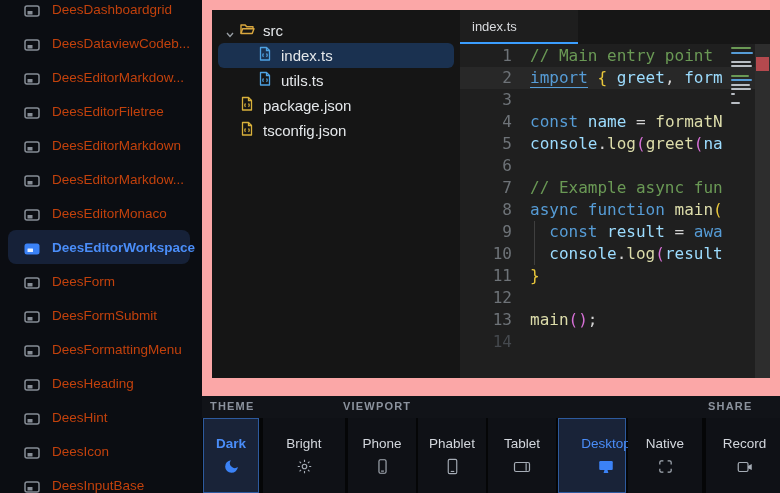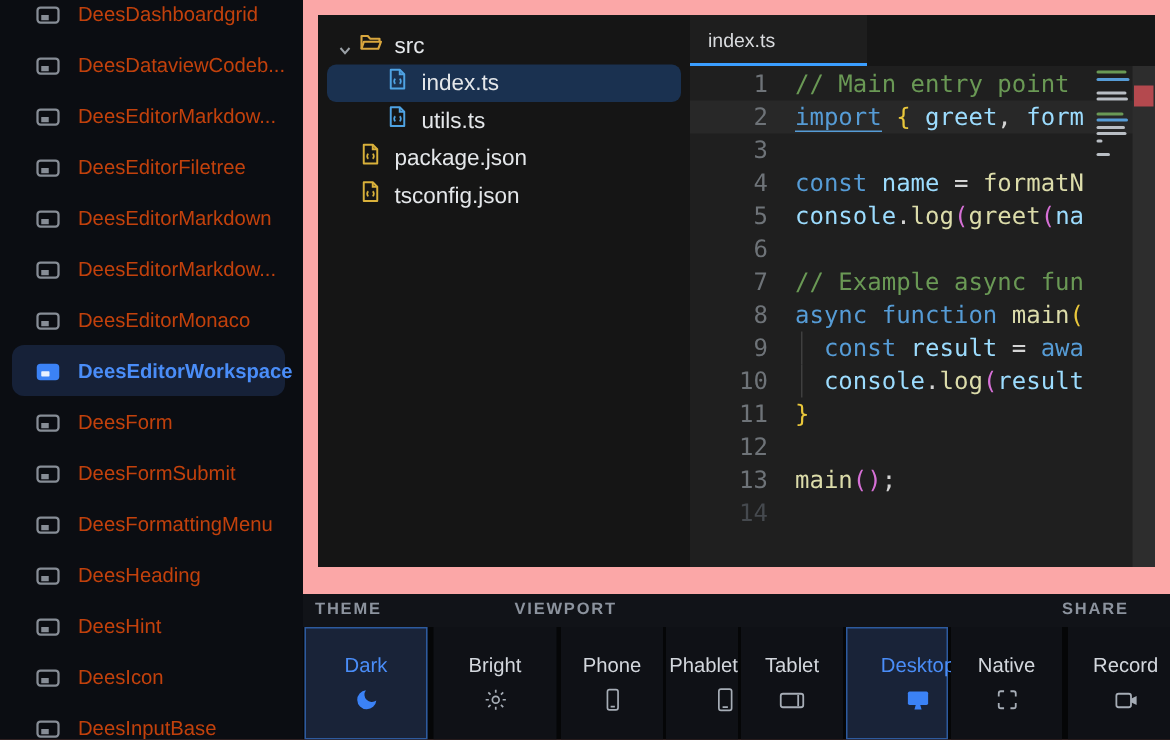--- a/index.html
+++ b/index.html
@@ -269,21 +269,21 @@
   </div>
 </div>
 
 <div class="toolbar">
   <div class="tb-headers" id="tb-headers">
       <span style="left: 8px;">THEME</span>
       <span style="left: 141px;">VIEWPORT</span>
       <span style="left: 506px;">SHARE</span>
     </div>
   <div class="tb-buttons" id="tb-buttons">
-      <div class="tb-btn sel" style="width: 82px; margin-left: 1px;">
+      <div class="tb-btn sel" style="width: 56px; margin-left: 1px; font-weight: bold;">
         <span class="tb-label">Dark</span>
         <span class="tb-ico">
           <svg width="17" height="17" viewBox="0 0 24 24" fill="none" xmlns="http://www.w3.org/2000/svg">
             <path d="M21 12.79A9 9 0 1 1 11.21 3 7 7 0 0 0 21 12.79z" fill="#3b82f6"></path>
           </svg>
         </span>
       </div>
       <div class="tb-btn" style="width: 82px; margin-left: 4px;">
         <span class="tb-label">Bright</span>
         <span class="tb-ico">
@@ -295,21 +295,21 @@
       </div>
       <div class="tb-btn" style="width: 68px; margin-left: 3px;">
         <span class="tb-label">Phone</span>
         <span class="tb-ico">
           <svg width="17" height="17" viewBox="0 0 24 24" fill="none" xmlns="http://www.w3.org/2000/svg">
             <rect x="7" y="2.5" width="10" height="19" rx="2" stroke="#a6adb6" stroke-width="1.6"></rect>
             <path d="M10 18.5h4" stroke="#a6adb6" stroke-width="1.6"></path>
           </svg>
         </span>
       </div>
-      <div class="tb-btn" style="width: 48px; margin-left: 2px; align-items: flex-end;">
+      <div class="tb-btn" style="width: 68px; margin-left: 2px;">
         <span class="tb-label">Phablet</span>
         <span class="tb-ico">
           <svg width="17" height="17" viewBox="0 0 24 24" fill="none" xmlns="http://www.w3.org/2000/svg">
             <rect x="6" y="2" width="12" height="20" rx="2" stroke="#a6adb6" stroke-width="1.6"></rect>
             <path d="M9.5 19h5" stroke="#a6adb6" stroke-width="1.6"></path>
           </svg>
         </span>
       </div>
       <div class="tb-btn" style="width: 68px; margin-left: 2px;">
         <span class="tb-label">Tablet</span>

